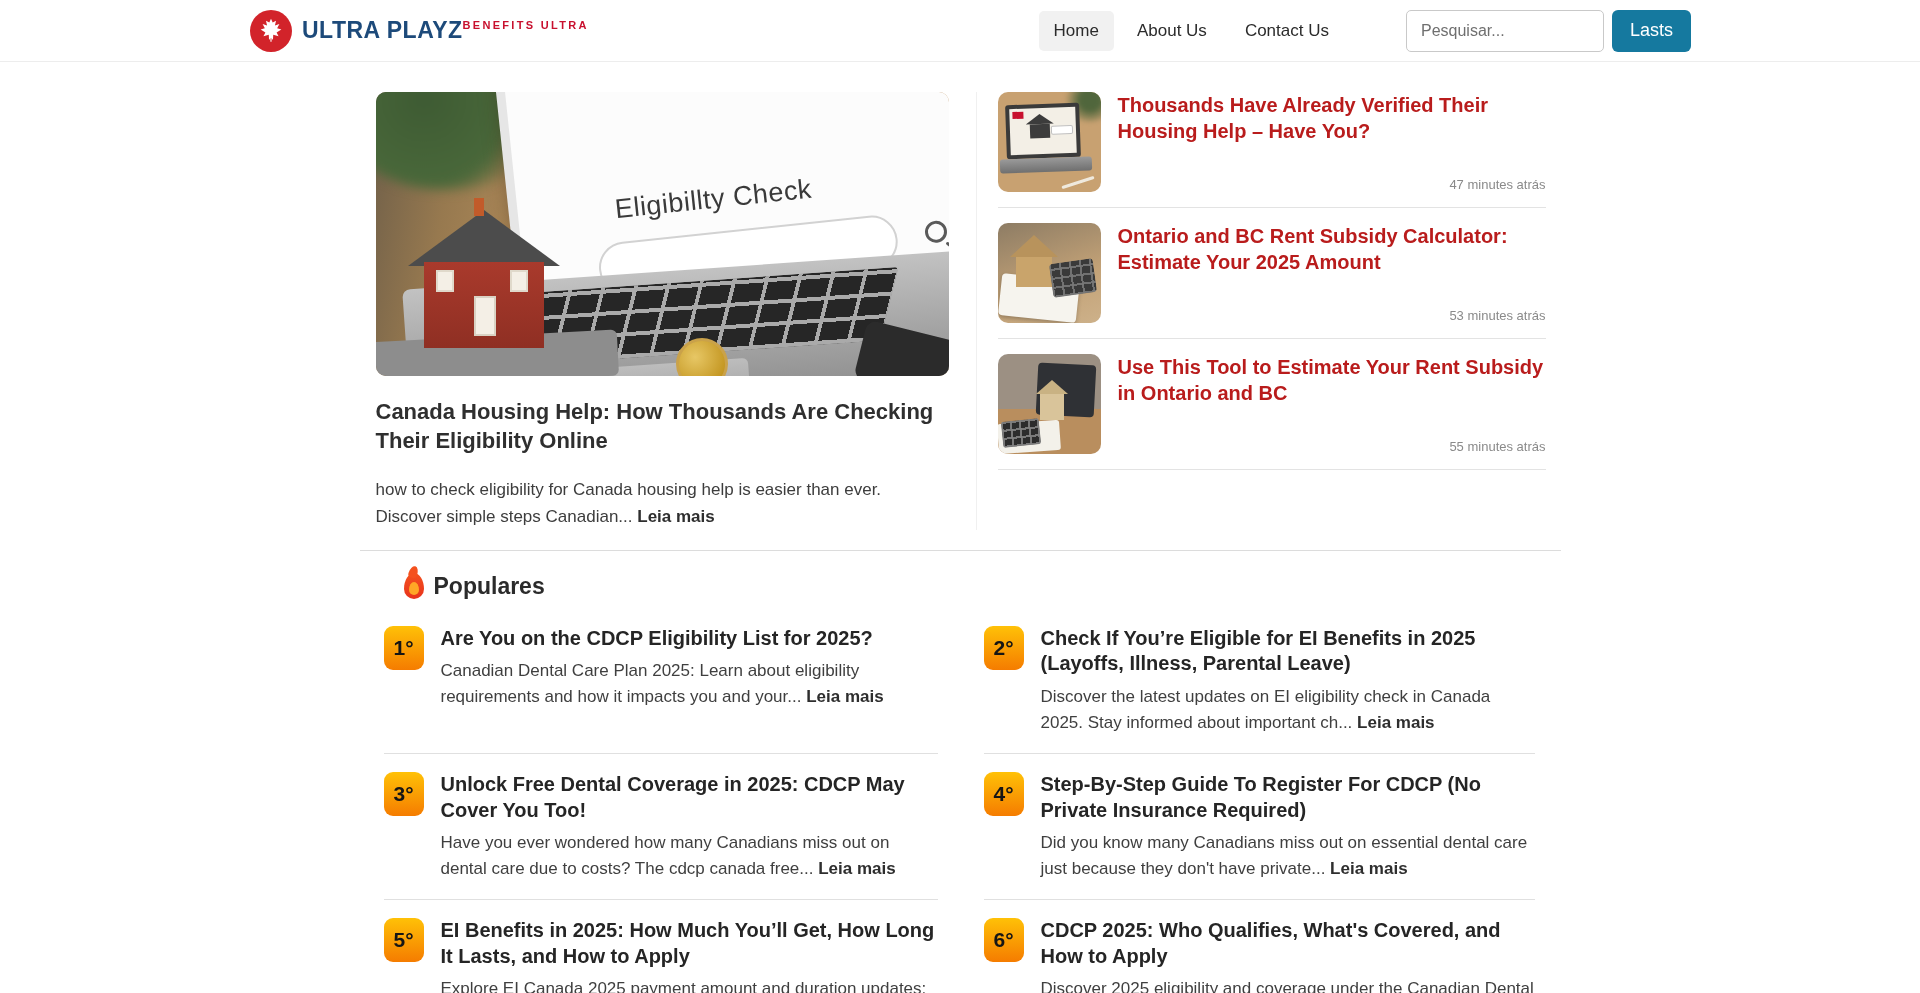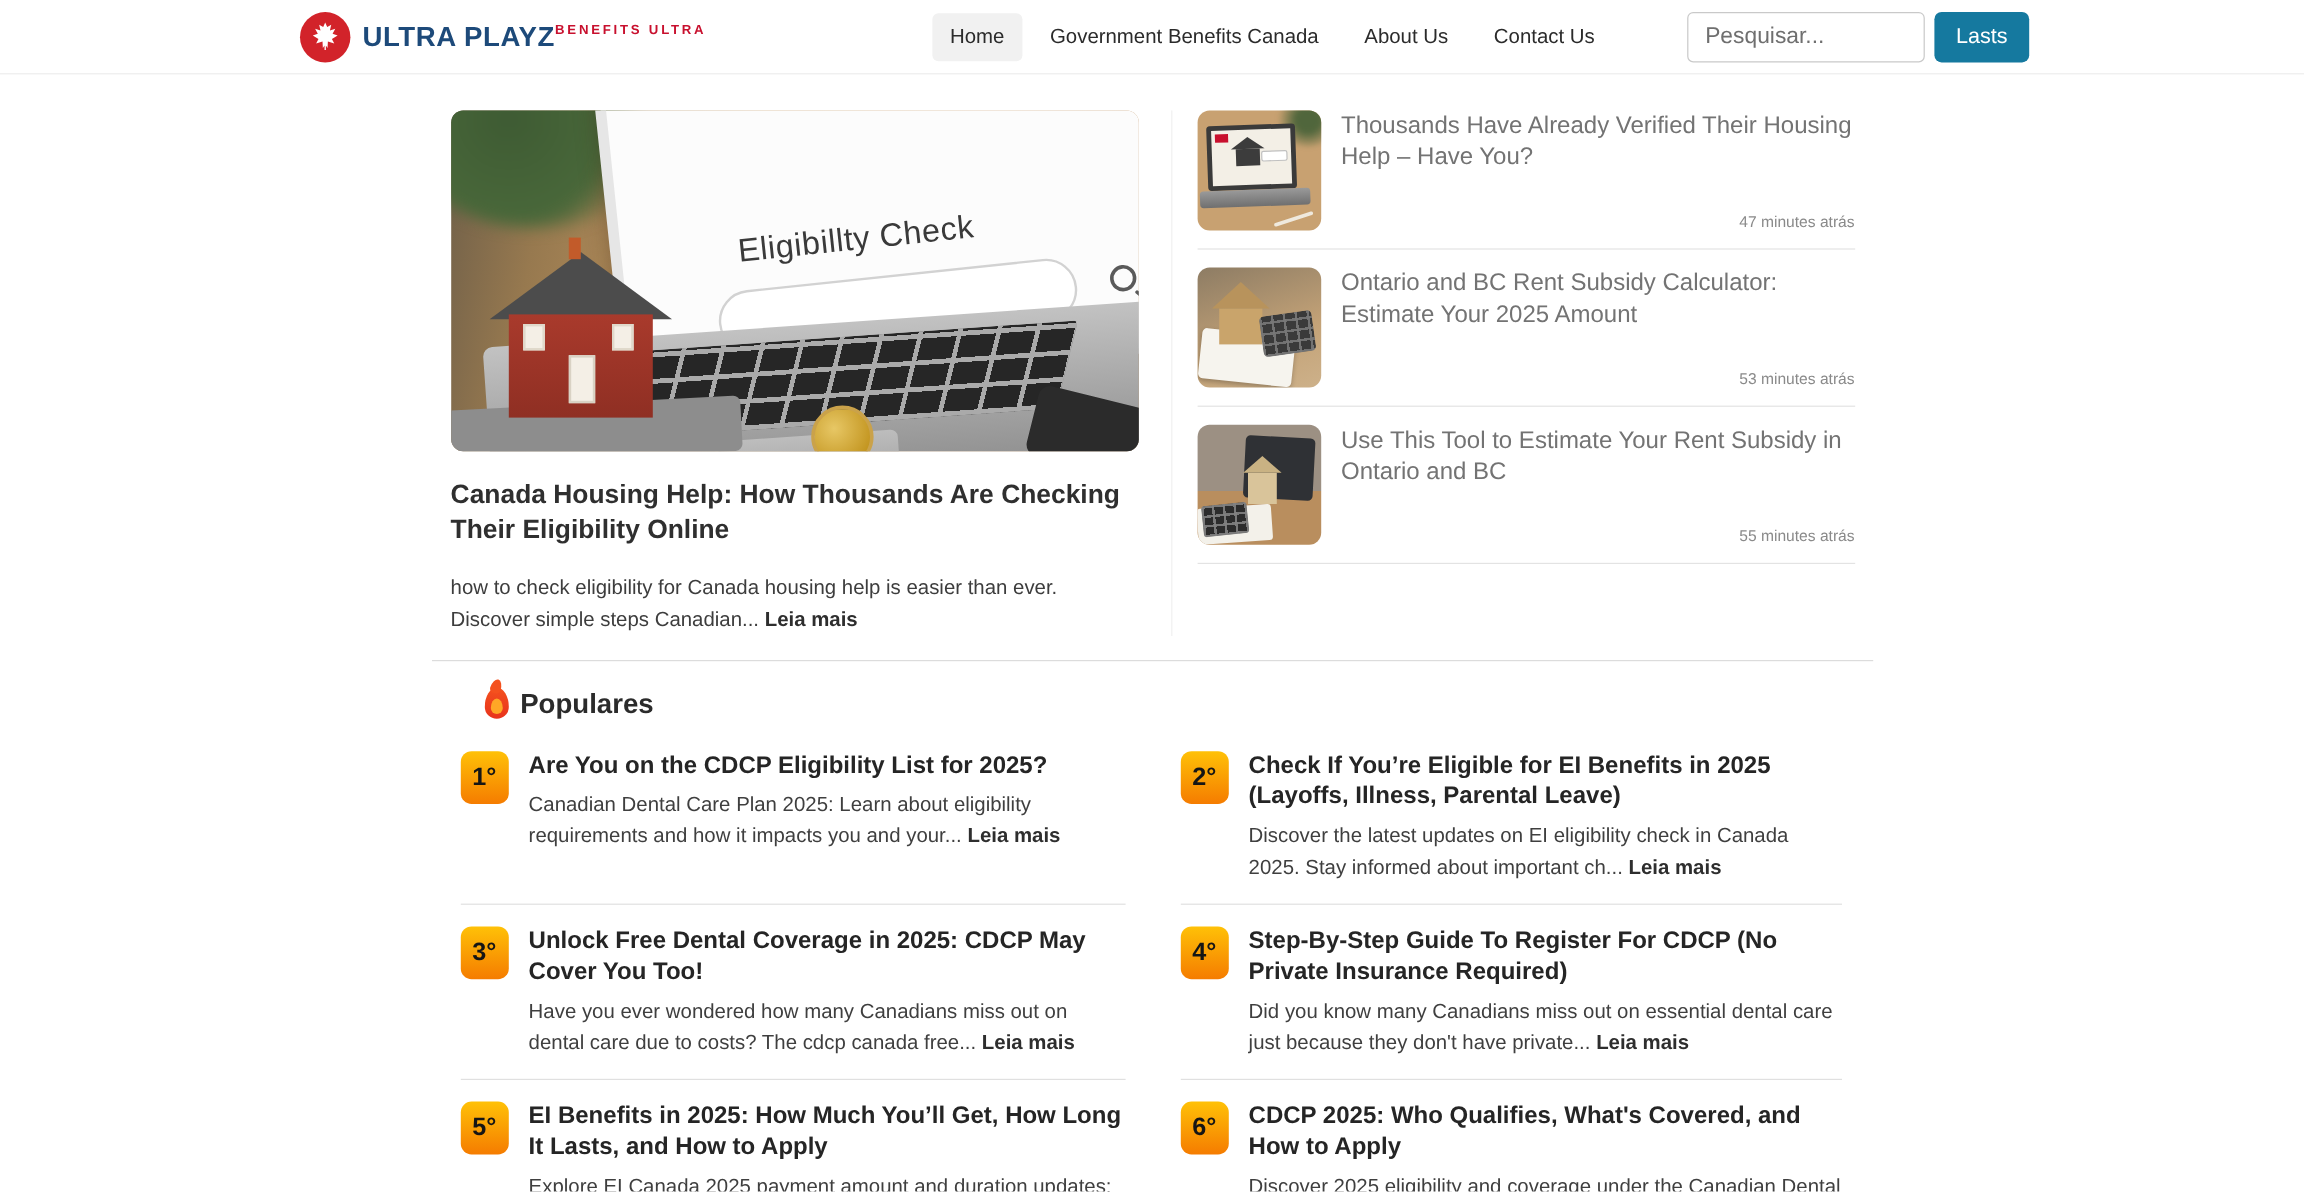--- a/index.html
+++ b/index.html
@@ -16,21 +16,21 @@
   .brand-text { display:flex; line-height:1.05; }
   .brand-name { font-size:23px; font-weight:bold; color:#1d4a7a; letter-spacing:.5px; }
   .brand-tagline { font-size:11px; font-weight:bold; color:#c8102e; letter-spacing:2.3px; margin-top:2px; }
 
   .nav { margin-left:auto; margin-right:62px; display:flex; align-items:center; gap:8px; }
   .nav-item { font-size:17px; color:#2b2b2b; padding:10px 15px; border-radius:5px; cursor:pointer; white-space:nowrap; }
   .nav-item.active { background:#f1f1f1; }
 
   .search-box { display:flex; align-items:center; gap:8px; }
   .search-input { width:198px; height:42px; border:1px solid #c9c9c9; border-radius:5px;
-    padding:0 14px; font-size:19px; color:#333; font-family:"Liberation Sans",sans-serif; }
+    padding:0 14px; font-size:16px; color:#333; font-family:"Liberation Sans",sans-serif; }
   .search-input::placeholder { color:#6f6f6f; }
   .search-btn { height:42px; padding:0 18px; background:#15799f; color:#fff; border:none;
     border-radius:6px; font-size:18px; cursor:pointer; font-family:"Liberation Sans",sans-serif; }
 
   
   .content { width:1201px; margin:0 auto; }
   .top-section { display:flex; padding-top:30px; padding-bottom:20px; border-bottom:1px solid #dcdcdc; }
   .main-col { width:573px; margin-left:16px; }
   .side-col { width:570px; margin-left:auto; margin-right:15px; border-left:1px solid #f0f0f0; padding-left:21px; }
 
@@ -75,21 +75,21 @@
 
   .article-title { margin-top:22px; font-size:22px; font-weight:bold; color:#2f2f2f; line-height:1.3; cursor:pointer; }
   .article-excerpt { margin-top:22px; font-size:17px; color:#3d3d3d; line-height:1.55; }
   .read-more { font-weight:bold; color:#2e2e2e; cursor:pointer; }
 
   
   .side-item { display:flex; gap:17px; padding-bottom:15px; margin-bottom:15px; border-bottom:1px solid #e3e3e3; }
   .side-item:last-child { border-bottom:1px solid #e3e3e3;justify-content:center; }
   .thumb { width:103px; height:100px; border-radius:10px; overflow:hidden; position:relative; flex-shrink:0; cursor:pointer; }
   .side-right { flex:1; display:flex; flex-direction:column; min-height:100px; }
-  .side-title { font-size:20px; font-weight:normal; color:#737373; line-height:1.3; cursor:pointer; }
+  .side-title { font-size:20px; font-weight:bold; color:#b91c1c; line-height:1.3; cursor:pointer; }
   .side-time { margin-top:auto; font-size:13px; color:#8a8a8a; text-align:right; }
 
   
   .t1 { background:#c8a171; }
   .t1-plant { position:absolute; right:-14px; top:-14px; width:50px; height:44px; border-radius:50%;
     background:radial-gradient(circle,#50663c 30%,rgba(80,102,60,0) 75%); filter:blur(2px); }
   .t1-laptop { position:absolute; left:8px; top:12px; width:74px; height:54px; background:#f3efe6;
     border:4px solid #3a3a3a; border-radius:3px; transform:rotate(-2deg); }
   .t1-flag { position:absolute; left:3px; top:3px; width:11px; height:7px; background:#c8102e; }
   .t1-house { position:absolute; left:20px; top:16px; width:20px; height:14px; background:#3c3c3c; }
@@ -152,21 +152,20 @@
         </svg>
     </div>
     <div class="brand-text">
       <span class="brand-name">ULTRA PLAYZ</span>
       <span class="brand-tagline">BENEFITS ULTRA</span>
     </div>
   </div>
 
   <nav class="nav">
     <div class="nav-item active">Home</div>
-    <div class="nav-item">Government Benefits Canada</div>
     <div class="nav-item">About Us</div>
     <div class="nav-item">Contact Us</div>
   </nav>
 
   <div class="search-box">
     <input class="search-input" type="text" placeholder="Pesquisar..." style="">
     <button class="search-btn">Lasts</button>
   </div>
 </header>
 

